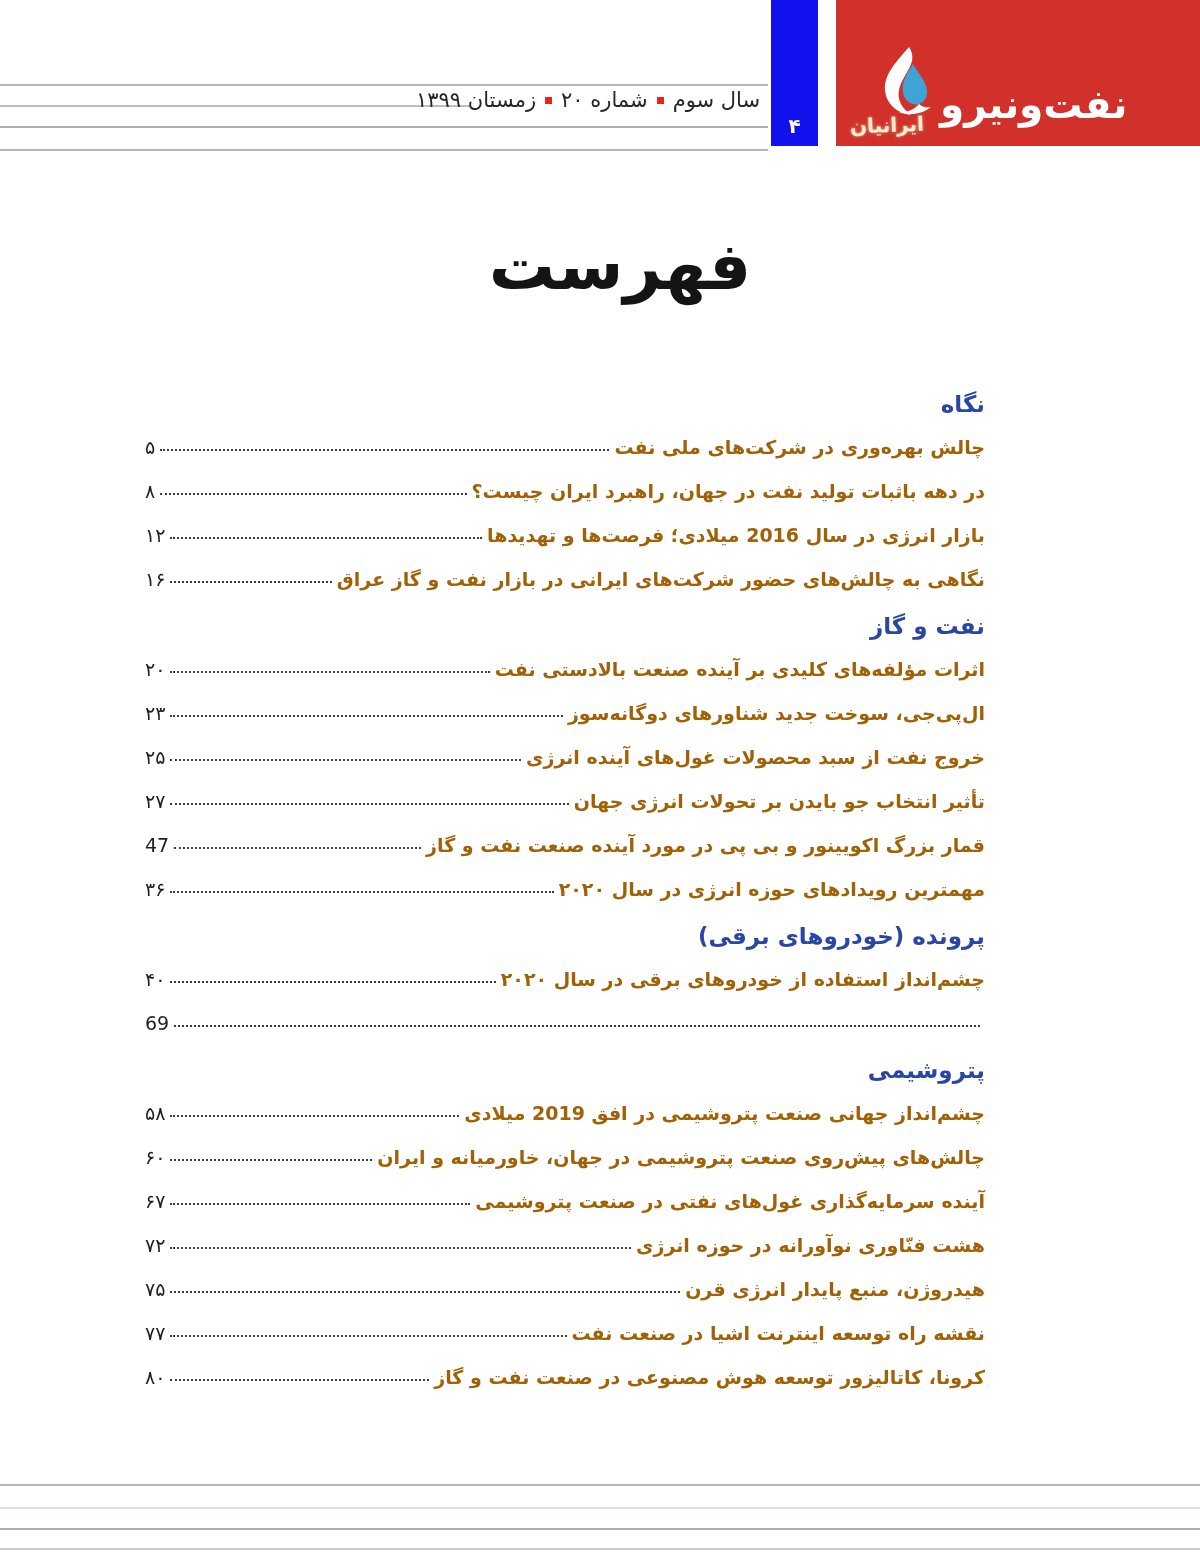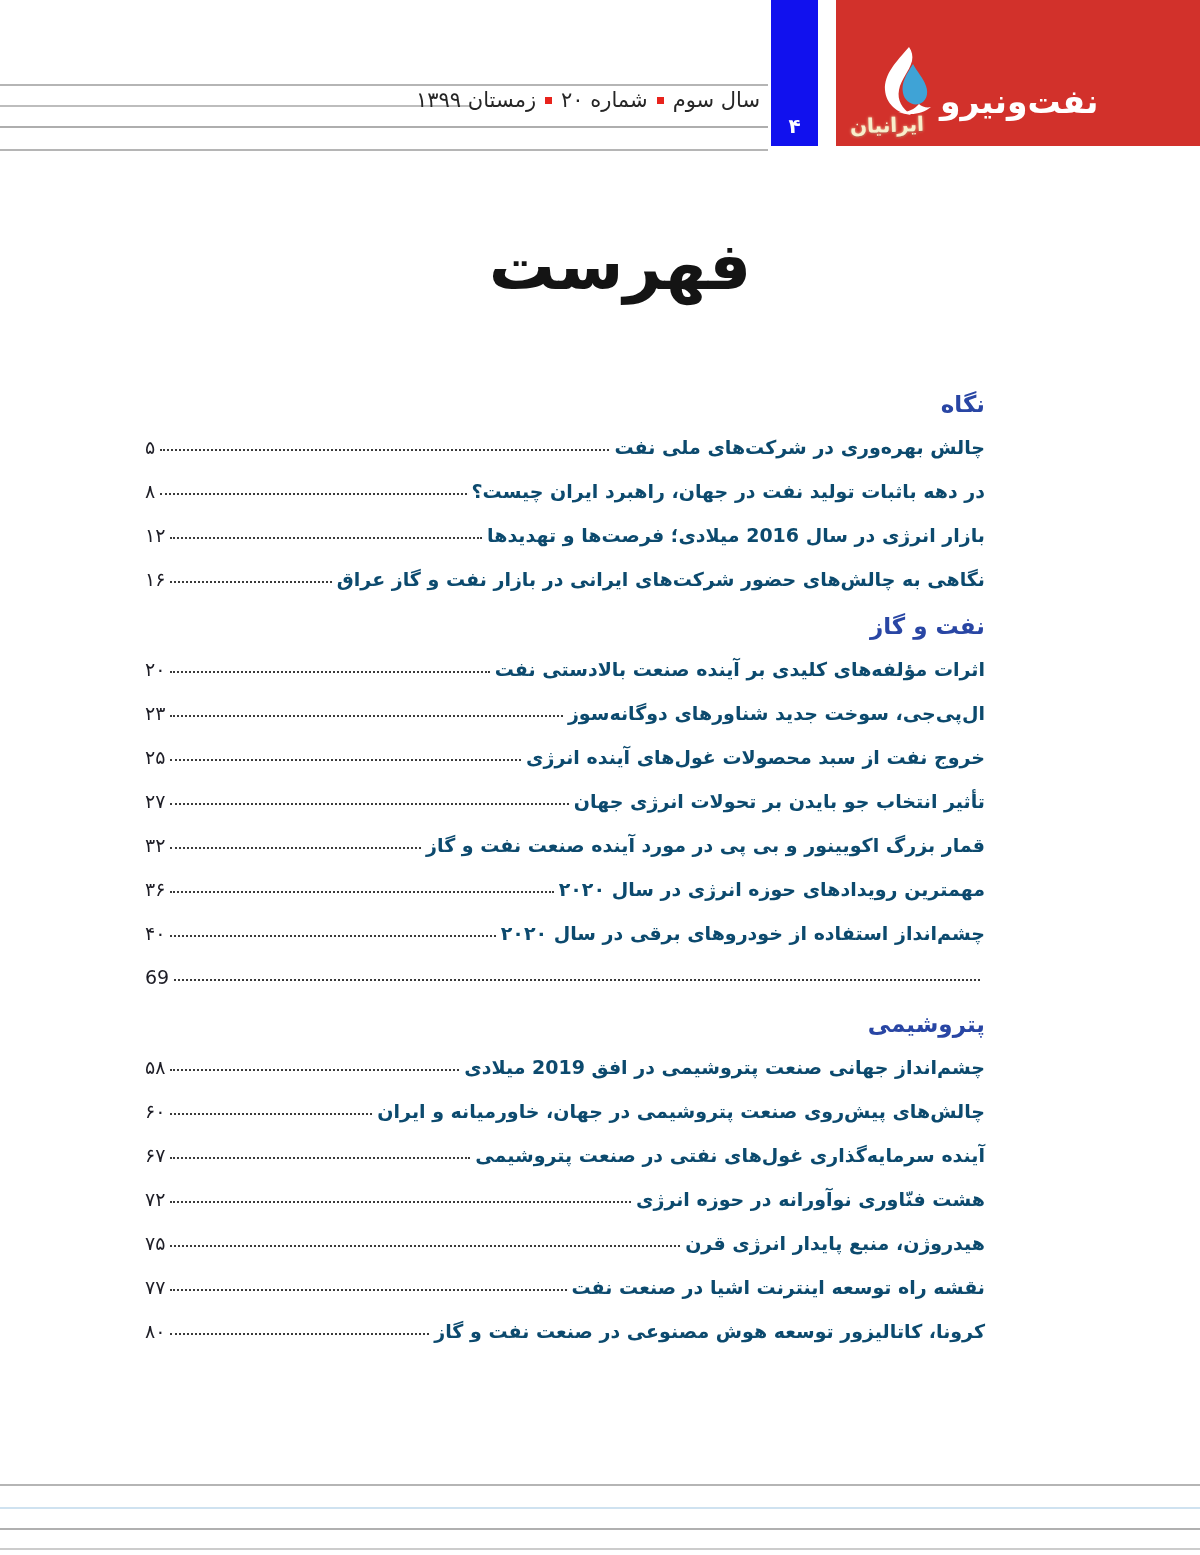--- a/index.html
+++ b/index.html
@@ -30,38 +30,38 @@
   .pagenum-box { position:absolute; top:0; left:771px; width:47px; height:146px;
                  background:#1111ee; color:#fff; }
   .pagenum-box span { position:absolute; bottom:8px; left:0; width:100%;
                       text-align:center; font-size:20px; font-weight:bold; }
 
   
   .logo-box { position:absolute; top:0; left:836px; width:364px; height:146px;
               background:#d2312b; overflow:hidden; }
   .flame { position:absolute; left:40px; top:46px; width:62px; height:70px; }
   .logo-title { position:absolute; left:104px; top:82px; color:#ffffff;
-                font-size:33px; font-weight:bold; direction:rtl; letter-spacing:-1px; }
+                font-size:39px; font-weight:bold; direction:rtl; letter-spacing:-1px; }
   .logo-sub { position:absolute; left:14px; top:113px; color:#f8eecb;
               font-size:20px; font-weight:bold; direction:rtl;
               transform:rotate(-2deg);
               text-shadow:0 0 3px rgba(255,244,200,.85), 0 1px 1px rgba(120,20,15,.6); }
 
   
   .toc-title { position:absolute; top:228px; left:0; width:1240px;
                text-align:center; font-size:66px; font-weight:bold;
                color:#141414; direction:rtl; }
 
   
   .toc { position:absolute; top:356px; left:145px; right:215px; direction:rtl;margin-top:31px; }
   .section-title { height:34px; line-height:34px; margin-top:12px;
                    font-size:23px; font-weight:bold; color:#2946a4; }
   .section-title.first { margin-top:0; }
   .toc-row { height:44px; display:flex; align-items:flex-end; cursor:pointer; }
-  .toc-row .t { font-size:19px; font-weight:bold; color:#0c4a6e;
+  .toc-row .t { font-size:19px; font-weight:bold; color:#a16207;
                 padding-bottom:7px; white-space:nowrap; }
   .toc-row .leader { flex:1 1 auto; border-bottom:2.5px dotted #3a3a3a;
                      margin:0 5px 14px 5px; min-width:20px; }
   .toc-row .n { font-size:19px; color:#1d1d26; padding-bottom:7px; }
 </style>
 </head>
 <body>
 
 <div class="page">
 
@@ -142,28 +142,29 @@
       <span class="n">۲۵</span>
     </div>
     <div class="toc-row">
       <span class="t">تأثیر انتخاب جو بایدن بر تحولات انرژی جهان</span>
       <span class="leader"></span>
       <span class="n">۲۷</span>
     </div>
     <div class="toc-row">
       <span class="t">قمار بزرگ اکویینور و بی پی در مورد آینده صنعت نفت و گاز</span>
       <span class="leader"></span>
-      <span class="n">۳۲</span>
+      <span class="n">47</span>
     </div>
     <div class="toc-row">
       <span class="t">مهمترین رویدادهای حوزه انرژی در سال ۲۰۲۰</span>
       <span class="leader"></span>
       <span class="n">۳۶</span>
     </div>
 
+    <div class="section-title">پرونده (خودروهای برقی)</div>
     <div class="toc-row">
       <span class="t">چشم‌انداز استفاده از خودروهای برقی در سال ۲۰۲۰</span>
       <span class="leader"></span>
       <span class="n">۴۰</span>
     </div>
     <div class="toc-row">
       <span class="leader"></span>
       <span class="n">69</span>
     </div>
 

